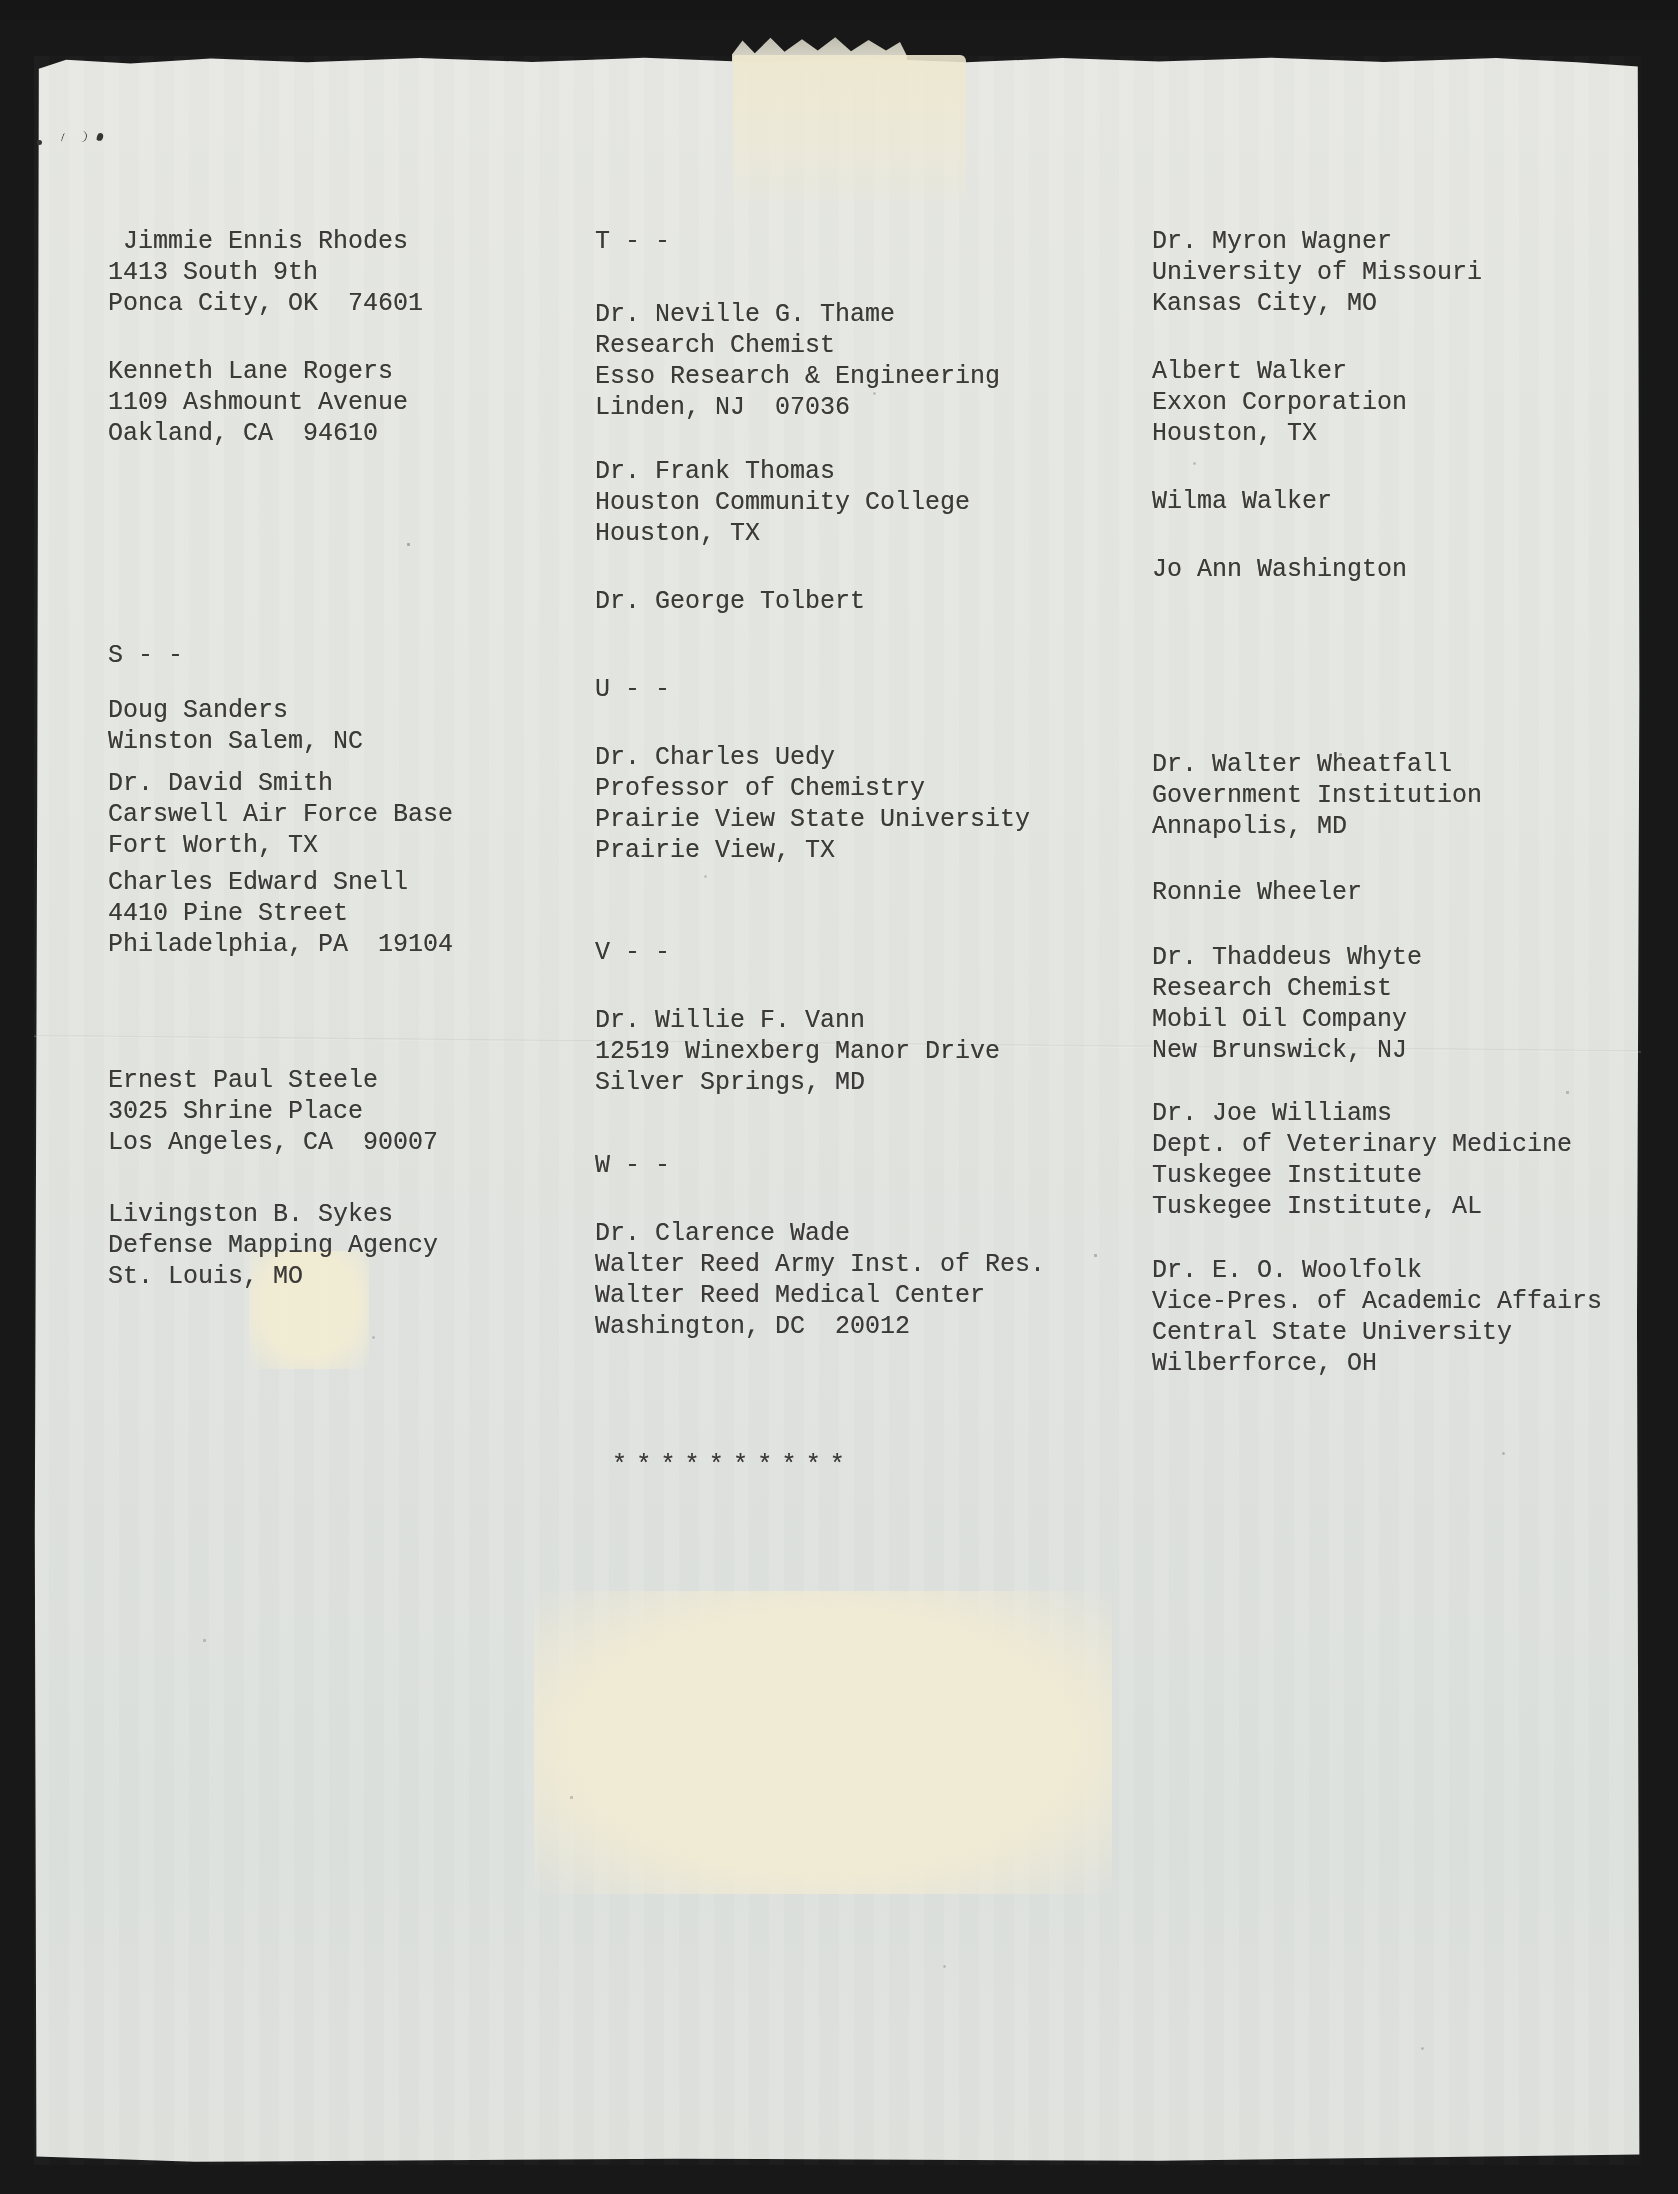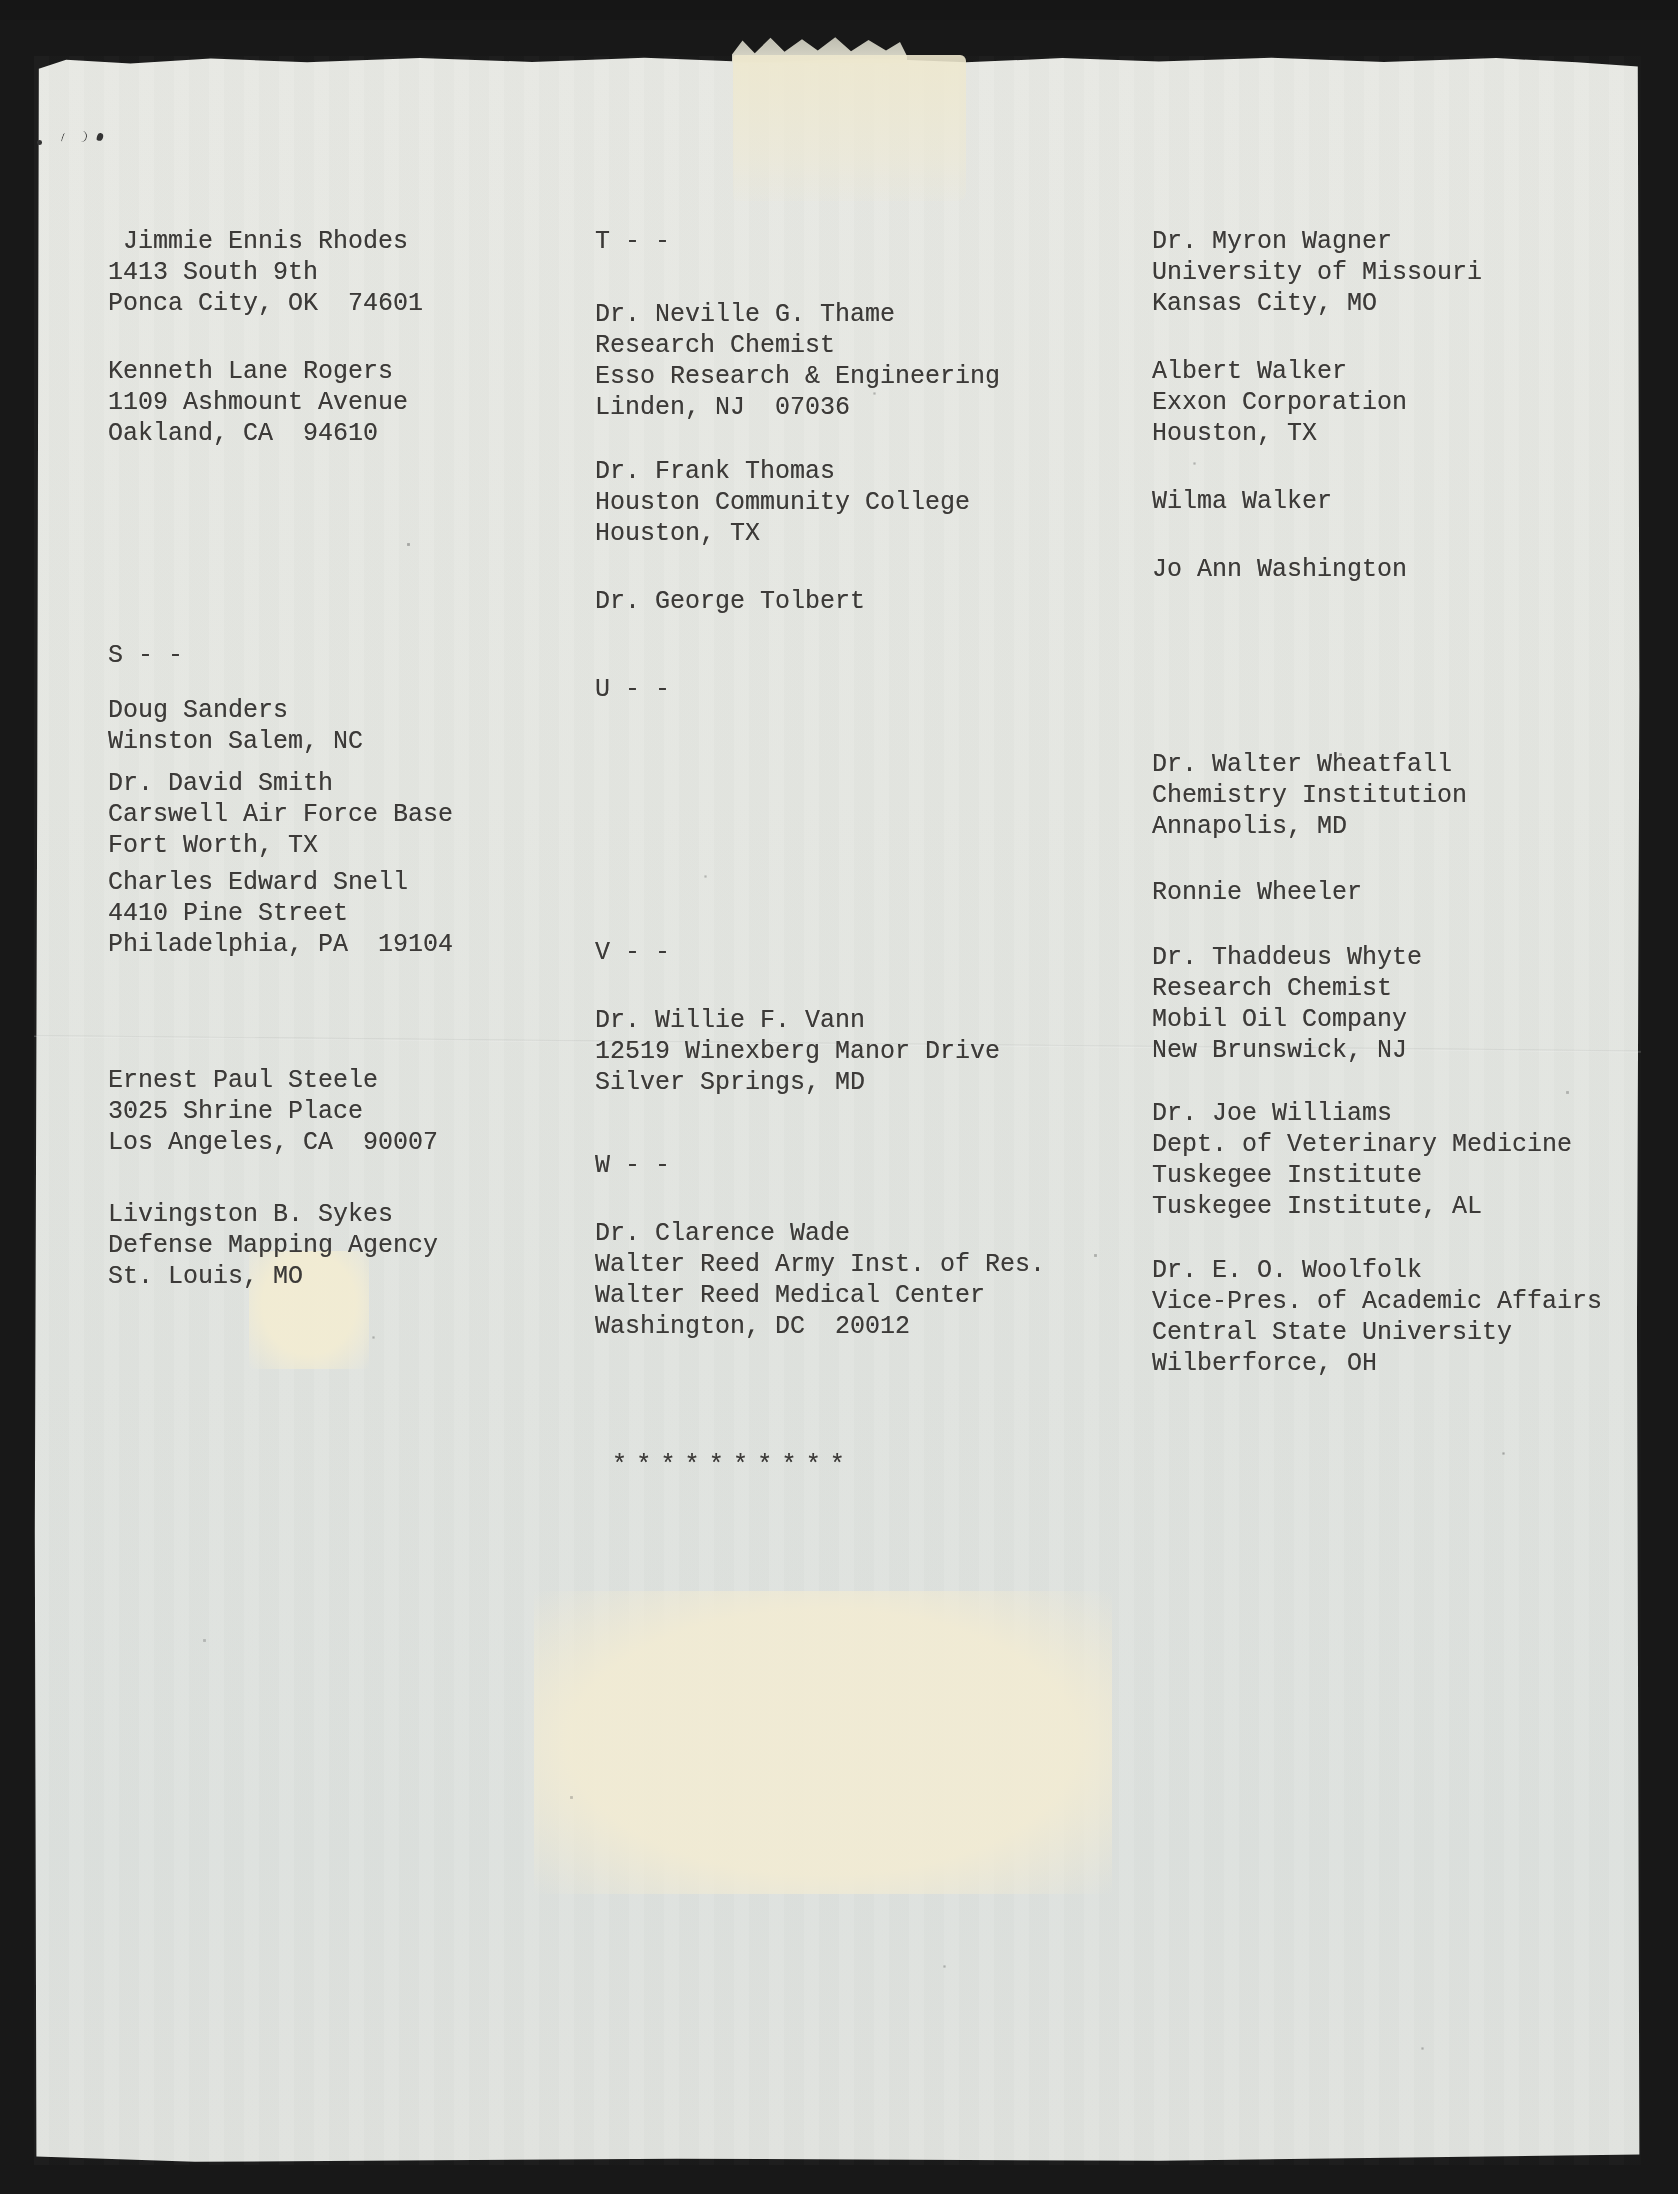--- a/index.html
+++ b/index.html
@@ -94,41 +94,45 @@
   <div class="tw" style="left:595px;top:206px">T - -</div>
   <div class="tw" style="left:595px;top:279px">Dr. Neville G. Thame
 Research Chemist
 Esso Research &amp; Engineering
 Linden, NJ  07036</div>
   <div class="tw" style="left:595px;top:436px">Dr. Frank Thomas
 Houston Community College
 Houston, TX</div>
   <div class="tw" style="left:595px;top:566px">Dr. George Tolbert</div>
   <div class="tw" style="left:595px;top:654px">U - -</div>
+  <div class="tw" style="left:595px;top:722px">Dr. Charles Uedy
+Professor of Chemistry
+Prairie View State University
+Prairie View, TX</div>
   <div class="tw" style="left:595px;top:917px">V - -</div>
   <div class="tw" style="left:595px;top:985px">Dr. Willie F. Vann
 12519 Winexberg Manor Drive
 Silver Springs, MD</div>
   <div class="tw" style="left:595px;top:1130px">W - -</div>
   <div class="tw" style="left:595px;top:1198px">Dr. Clarence Wade
 Walter Reed Army Inst. of Res.
 Walter Reed Medical Center
 Washington, DC  20012</div>
   <div class="tw stars" style="left:612px;top:1430px">* * * * * * * * * *</div>
 
   <div class="tw" style="left:1152px;top:206px">Dr. Myron Wagner
 University of Missouri
 Kansas City, MO</div>
   <div class="tw" style="left:1152px;top:336px">Albert Walker
 Exxon Corporation
 Houston, TX</div>
   <div class="tw" style="left:1152px;top:466px">Wilma Walker</div>
   <div class="tw" style="left:1152px;top:534px">Jo Ann Washington</div>
   <div class="tw" style="left:1152px;top:729px">Dr. Walter Wheatfall
-Chemistry Institution
+Government Institution
 Annapolis, MD</div>
   <div class="tw" style="left:1152px;top:857px">Ronnie Wheeler</div>
   <div class="tw" style="left:1152px;top:922px">Dr. Thaddeus Whyte
 Research Chemist
 Mobil Oil Company
 New Brunswick, NJ</div>
   <div class="tw" style="left:1152px;top:1235px">Dr. E. O. Woolfolk
 Vice-Pres. of Academic Affairs
 Central State University
 Wilberforce, OH</div>

